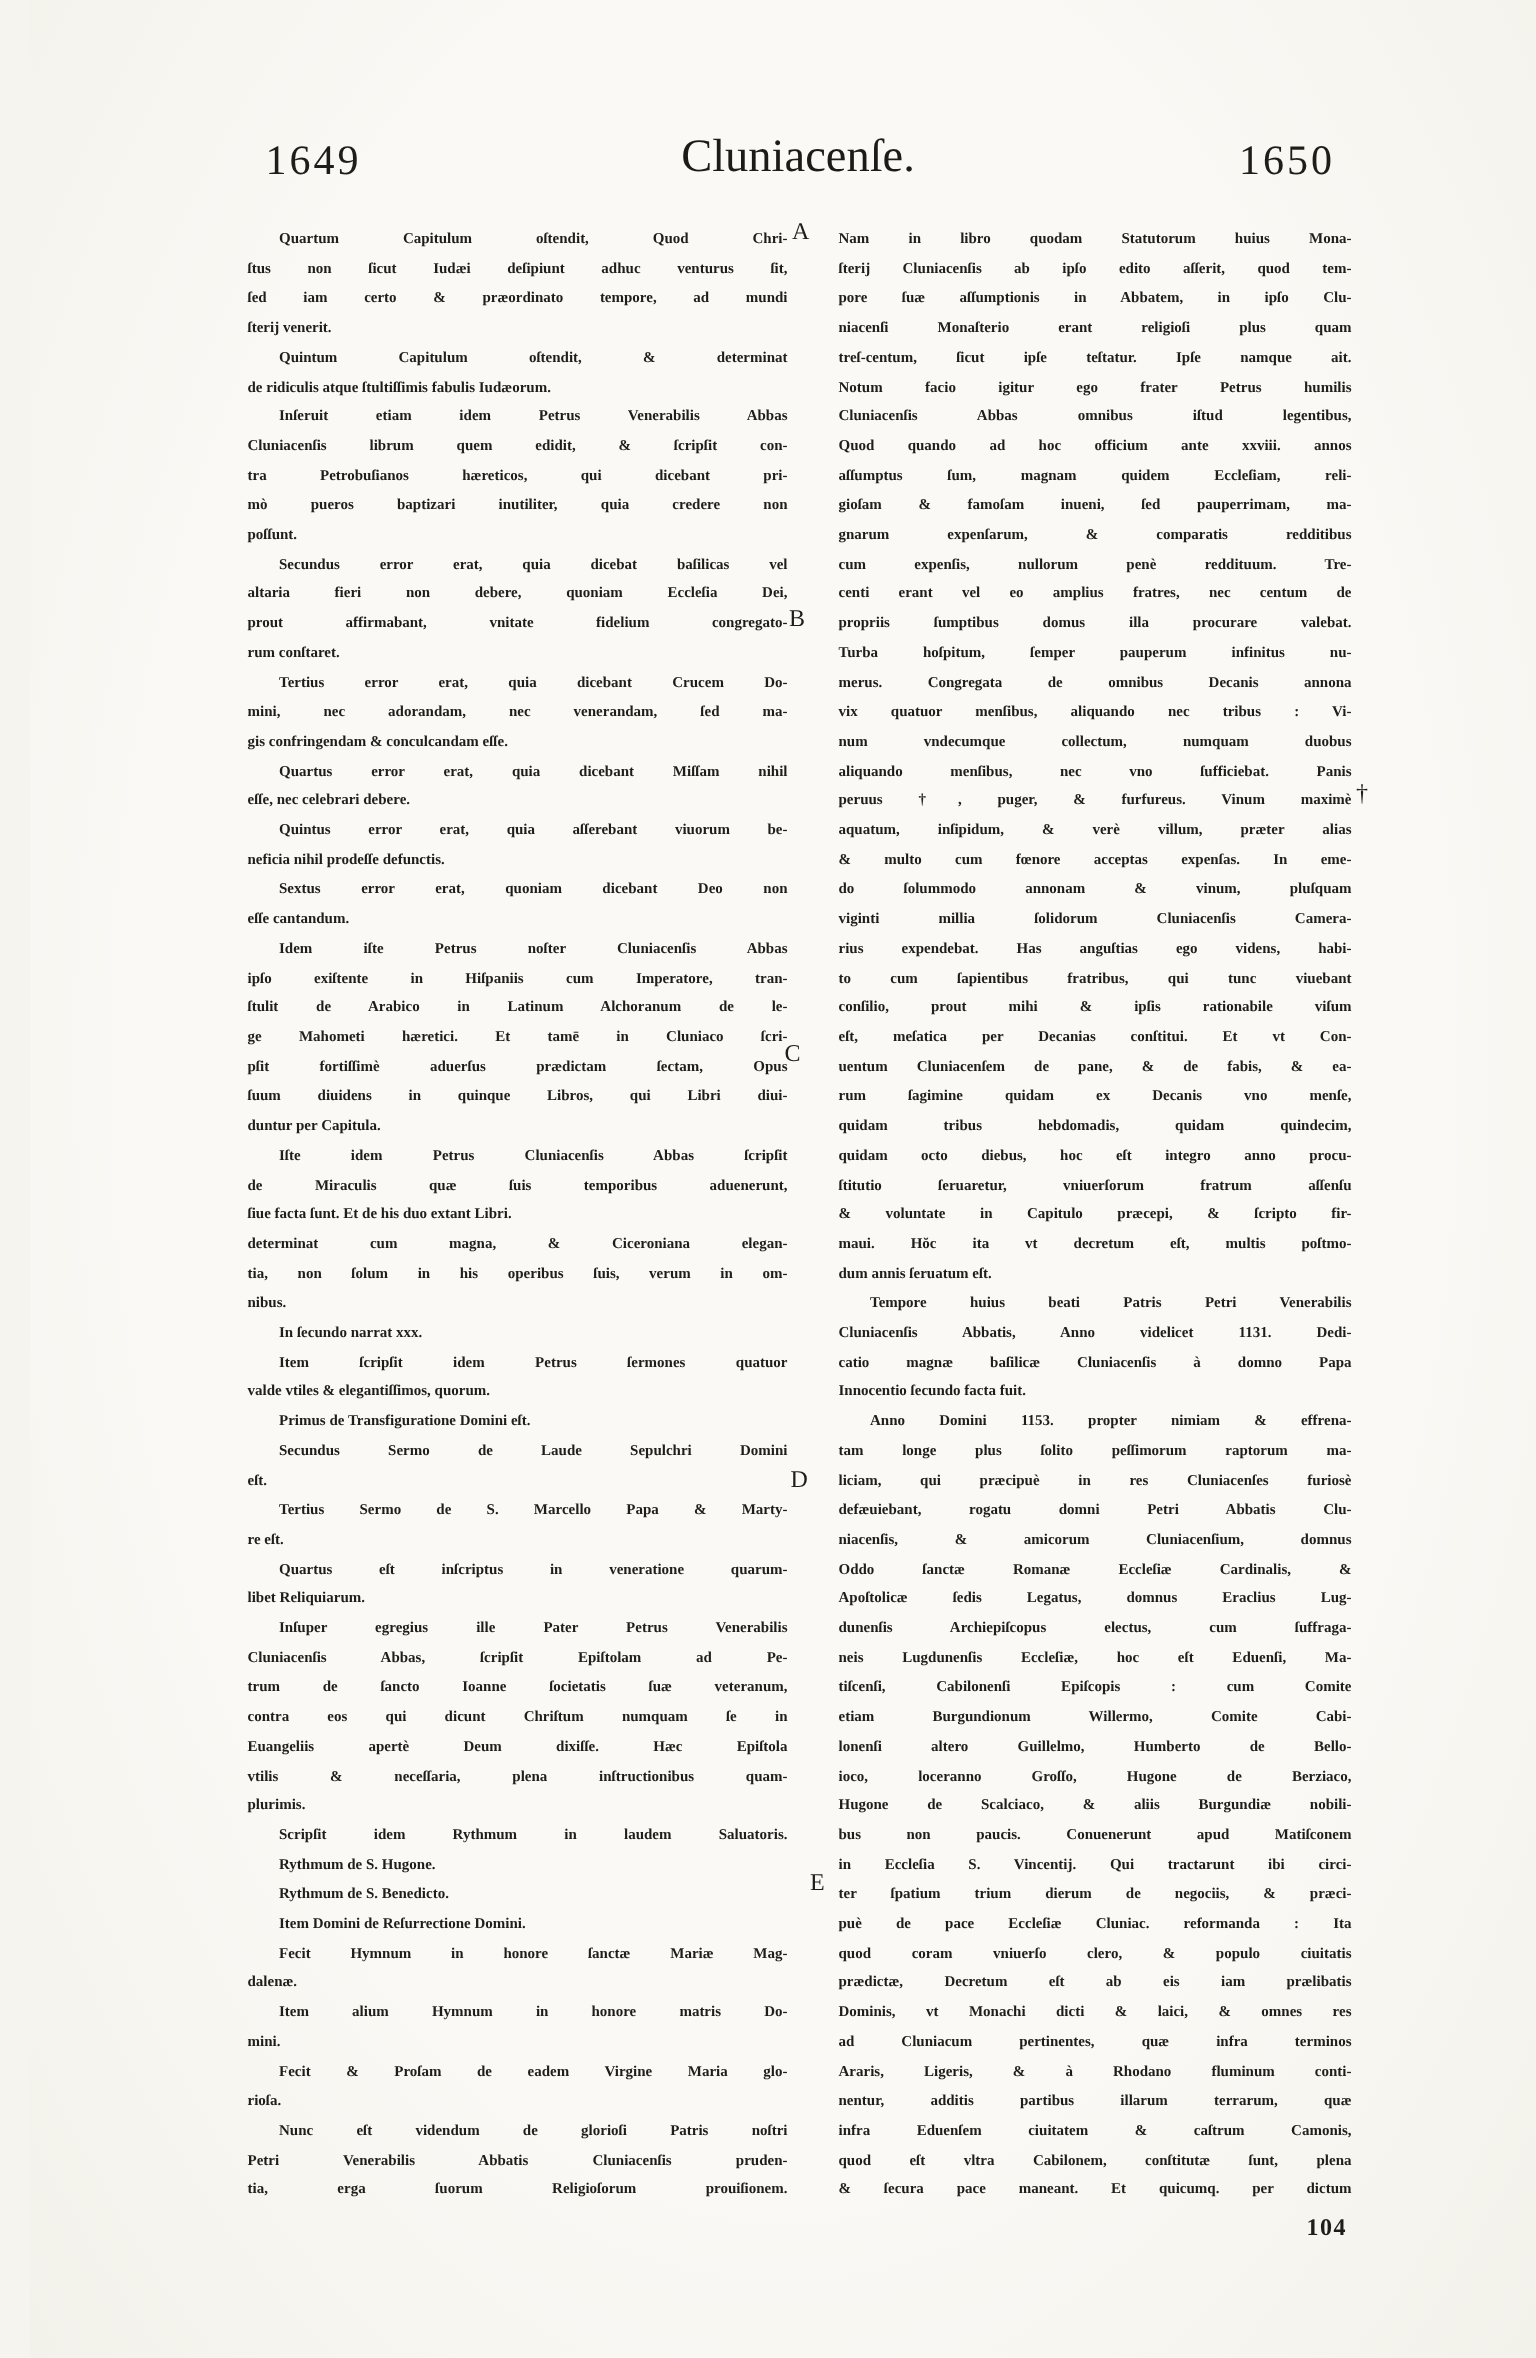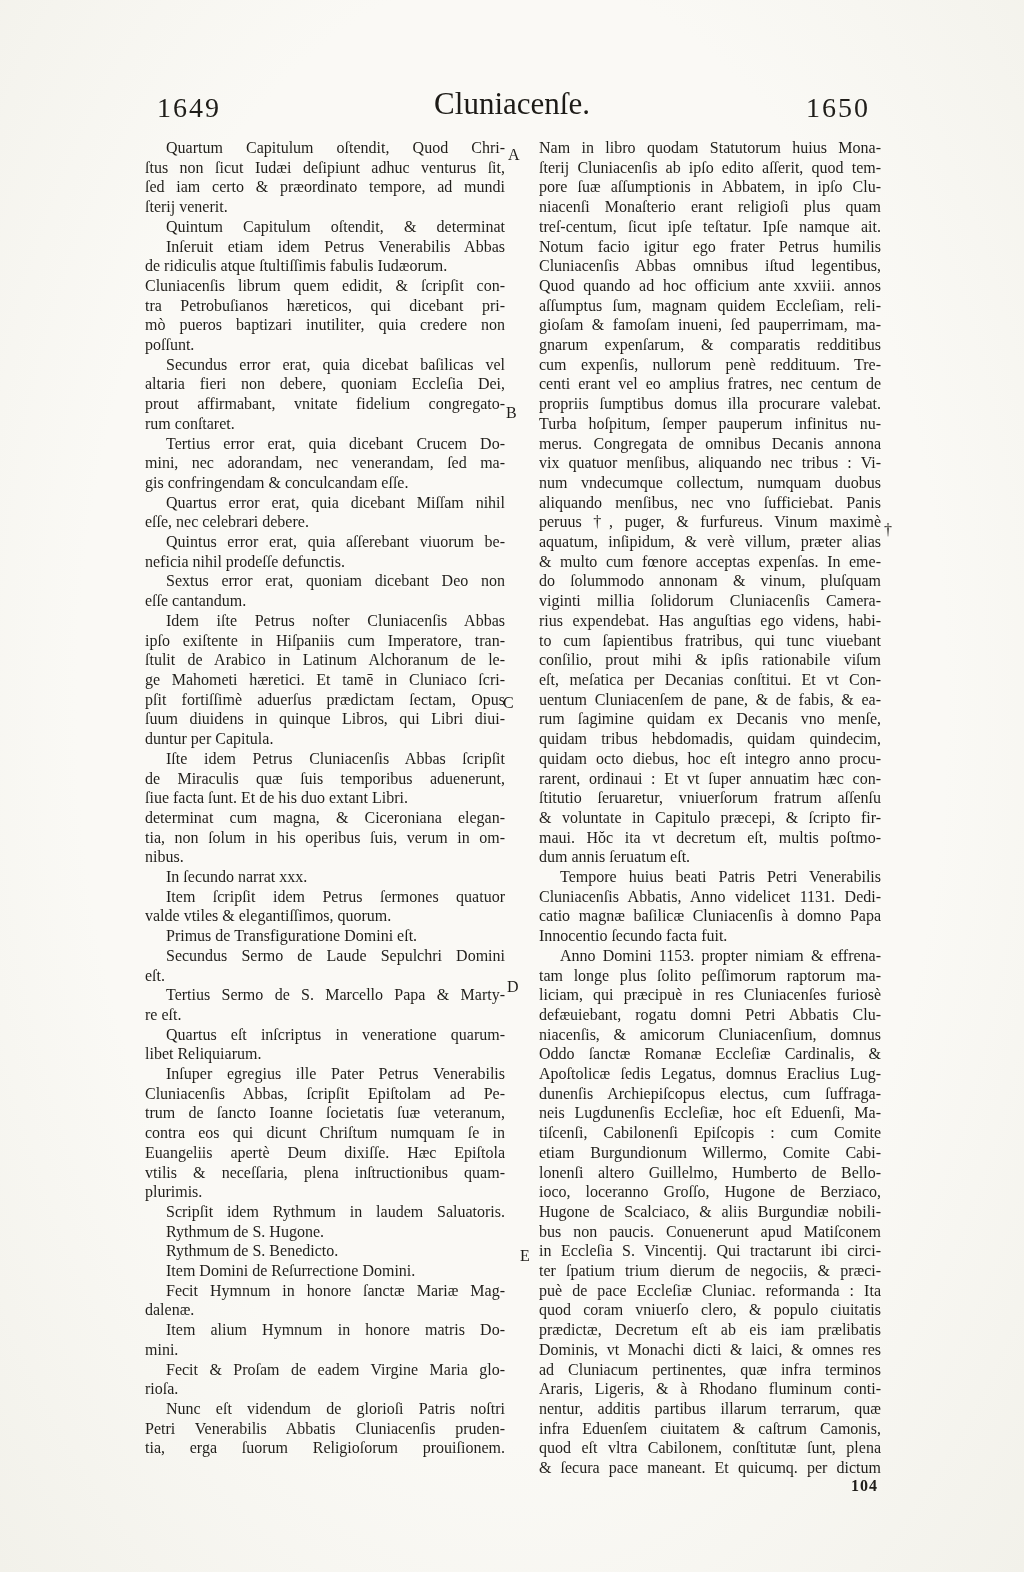--- a/index.html
+++ b/index.html
@@ -5,33 +5,34 @@
   html,body{margin:0;padding:0;}
   body{
     width:1024px;height:1572px;
     background:#f5f4ef;
     font-family:"Liberation Serif","DejaVu Serif",serif;
     color:#23211d;
     position:relative;
     overflow:hidden;
   }
   .page{position:absolute;inset:0;background:
-    radial-gradient(ellipse at 50% 45%, #faf9f5 60%, #f2f1ea 100%);}
+    radial-gradient(ellipse at 50% 45%, #faf9f5 60%, #f2f1ea 100%); margin-left: 20px;}
   .hdr-num{
     position:absolute;top:92px;
     font-size:28px;letter-spacing:2px;color:#1f1d19;
   }
   .hdr-title{
     position:absolute;top:86px;left:0;width:1024px;
     text-align:center;font-size:31px;color:#1d1b17;
   }
   .col{
-    position:absolute;top:138px;
-    font-size:16px;line-height:19.7px;
+    position:absolute;top:150px;
+    font-size:10px;line-height:19.7px;
     color:#201e1a;
+    font-weight:bold;
   }
   .col-left{left:145px;width:360px;}
   .col-right{left:539px;width:342px;}
   .line{text-align:justify;text-align-last:justify;white-space:nowrap;}
   .line{white-space:normal;}
   .line.end{text-align-last:left;}
   .line.indent{padding-left:21px;}
   .gutter-letter{
     position:absolute;font-size:16px;color:#1f1d19;
   }
@@ -53,22 +54,22 @@
   <div class="hdr-title">Cluniacenſe.</div>
 
   <span class="hdr-num" style="left:806px;">1650</span>
 
   <div class="col col-left">
       <div class="line indent">Quartum Capitulum oſtendit, Quod Chri-</div>
       <div class="line">ſtus non ſicut Iudæi deſipiunt adhuc venturus ſit,</div>
       <div class="line">ſed iam certo &amp; præordinato tempore, ad mundi</div>
       <div class="line end">ſterij venerit.</div>
       <div class="line indent">Quintum Capitulum oſtendit, &amp; determinat</div>
+      <div class="line end">de ridiculis atque ſtultiſſimis fabulis Iudæorum.</div>
       <div class="line indent">Inſeruit etiam idem Petrus Venerabilis Abbas</div>
-      <div class="line end">de ridiculis atque ſtultiſſimis fabulis Iudæorum.</div>
       <div class="line">Cluniacenſis librum quem edidit, &amp; ſcripſit con-</div>
       <div class="line">tra Petrobuſianos hæreticos, qui dicebant pri-</div>
       <div class="line">mò pueros baptizari inutiliter, quia credere non</div>
       <div class="line end">poſſunt.</div>
       <div class="line indent">Secundus error erat, quia dicebat baſilicas vel</div>
       <div class="line">altaria fieri non debere, quoniam Eccleſia Dei,</div>
       <div class="line">prout affirmabant, vnitate fidelium congregato-</div>
       <div class="line end">rum conſtaret.</div>
       <div class="line indent">Tertius error erat, quia dicebant Crucem Do-</div>
       <div class="line">mini, nec adorandam, nec venerandam, ſed ma-</div>
@@ -150,21 +151,20 @@
       <div class="line">do ſolummodo annonam &amp; vinum, pluſquam</div>
       <div class="line">viginti millia ſolidorum Cluniacenſis Camera-</div>
       <div class="line">rius expendebat. Has anguſtias ego videns, habi-</div>
       <div class="line">to cum ſapientibus fratribus, qui tunc viuebant</div>
       <div class="line">conſilio, prout mihi &amp; ipſis rationabile viſum</div>
       <div class="line">eſt, meſatica per Decanias conſtitui. Et vt Con-</div>
       <div class="line">uentum Cluniacenſem de pane, &amp; de fabis, &amp; ea-</div>
       <div class="line">rum ſagimine quidam ex Decanis vno menſe,</div>
       <div class="line">quidam tribus hebdomadis, quidam quindecim,</div>
       <div class="line">quidam octo diebus, hoc eſt integro anno procu-</div>
-      <div class="line">rarent, ordinaui : Et vt ſuper annuatim hæc con-</div>
       <div class="line">ſtitutio ſeruaretur, vniuerſorum fratrum aſſenſu</div>
       <div class="line">&amp; voluntate in Capitulo præcepi, &amp; ſcripto fir-</div>
       <div class="line">maui. Hŏc ita vt decretum eſt, multis poſtmo-</div>
       <div class="line end">dum annis ſeruatum eſt.</div>
       <div class="line indent">Tempore huius beati Patris Petri Venerabilis</div>
       <div class="line">Cluniacenſis Abbatis, Anno videlicet 1131. Dedi-</div>
       <div class="line">catio magnæ baſilicæ Cluniacenſis à domno Papa</div>
       <div class="line end">Innocentio ſecundo facta fuit.</div>
       <div class="line indent">Anno Domini 1153. propter nimiam &amp; effrena-</div>
       <div class="line">tam longe plus ſolito peſſimorum raptorum ma-</div>

